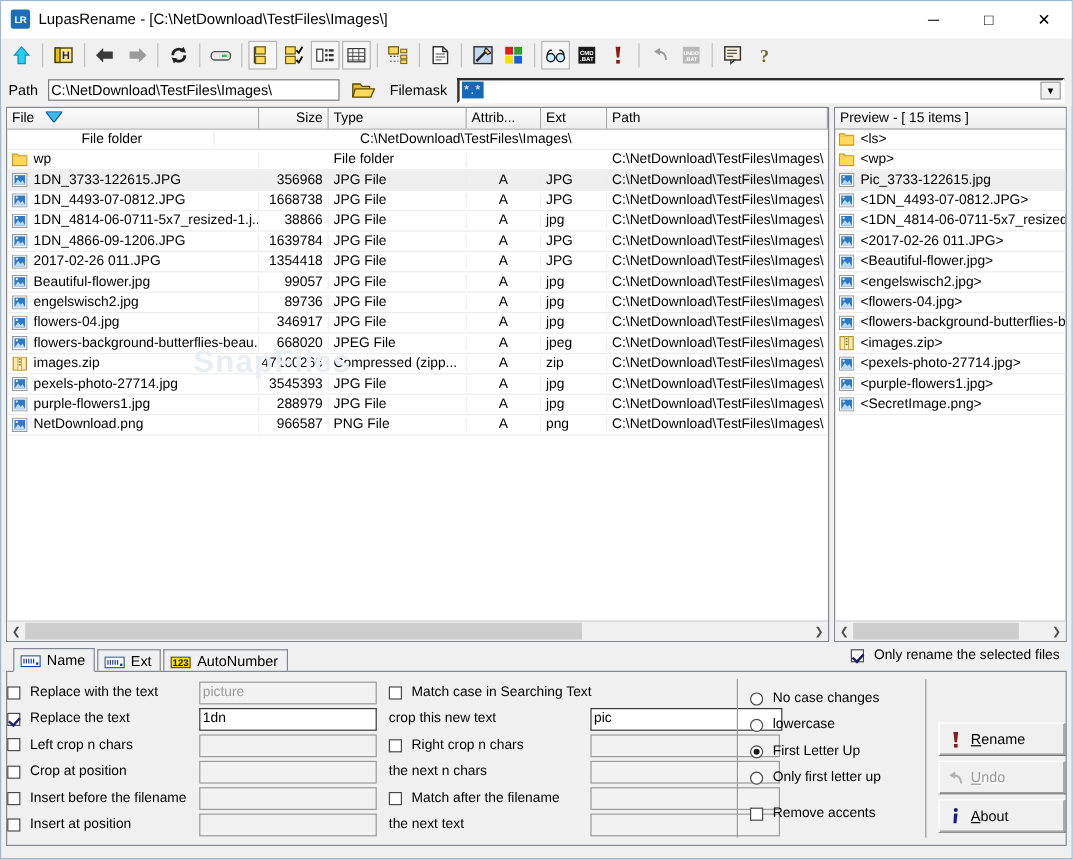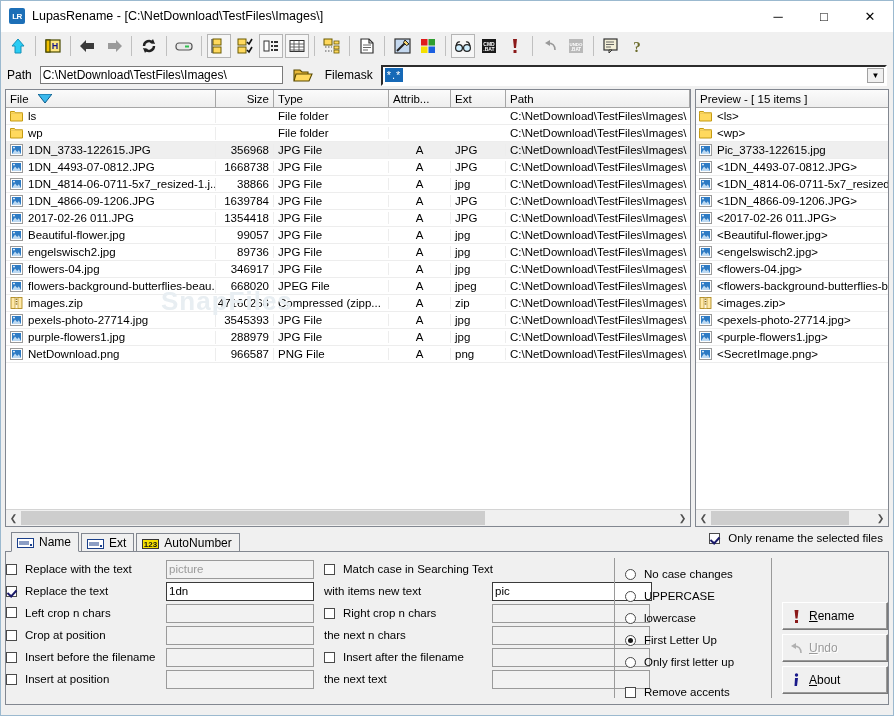--- a/index.html
+++ b/index.html
@@ -446,27 +446,20 @@
         </div>
         <div class="hdr num" style="width:58px;flex:0 0 58px">Size</div>
         <div class="hdr" style="width:115px;flex:0 0 115px">Type</div>
         <div class="hdr" style="width:62px;flex:0 0 62px">Attrib...</div>
         <div class="hdr" style="width:55px;flex:0 0 55px">Ext</div>
         <div class="hdr" style="flex:1">Path</div>
       </div>
       <div class="rows" id="file-rows">
         <div class="watermark">SnapFiles</div>
       <div class="row">
-            <div class="c file">
-              <span class="icon16"><svg width="13" height="12" viewBox="0 0 13 12">
-                  <path d="M0.5 1.5 H4.5 L5.5 2.8 H12.5 V11 H0.5 Z" fill="#ffd95e" stroke="#c49a12" stroke-width="1"></path>
-                  <path d="M0.5 3.5 H12.5" stroke="#e8c45a" stroke-width="0.7"></path>
-                </svg></span>
-              <span>ls</span>
-            </div>
             <div class="c size"></div>
             <div class="c type">File folder</div>
             <div class="c attr"></div>
             <div class="c ext"></div>
             <div class="c path">C:\NetDownload\TestFiles\Images\</div>
           </div>
           <div class="row">
             <div class="c file">
               <span class="icon16"><svg width="13" height="12" viewBox="0 0 13 12">
                   <path d="M0.5 1.5 H4.5 L5.5 2.8 H12.5 V11 H0.5 Z" fill="#ffd95e" stroke="#c49a12" stroke-width="1"></path>
@@ -735,29 +728,20 @@
             <span>&lt;1DN_4493-07-0812.JPG&gt;</span>
           </div>
           <div class="pv-row">
             <span class="icon16"><svg width="13" height="12" viewBox="0 0 13 12">
                 <rect x="0.5" y="0.5" width="12" height="11" fill="#ffffff" stroke="#9a9a9a" stroke-width="1"></rect>
                 <rect x="2" y="2" width="9" height="8" fill="#2e7bc4"></rect>
                 <path d="M2 10 L5 5.5 L7.2 8 L8.8 6.3 L11 10 Z" fill="#bcd9f2"></path>
                 <circle cx="4" cy="3.6" r="0.9" fill="#ffffff"></circle>
               </svg></span>
             <span>&lt;1DN_4814-06-0711-5x7_resized-1.</span>
-          </div>
-          <div class="pv-row">
-            <span class="icon16"><svg width="13" height="12" viewBox="0 0 13 12">
-                <rect x="0.5" y="0.5" width="12" height="11" fill="#ffffff" stroke="#9a9a9a" stroke-width="1"></rect>
-                <rect x="2" y="2" width="9" height="8" fill="#2e7bc4"></rect>
-                <path d="M2 10 L5 5.5 L7.2 8 L8.8 6.3 L11 10 Z" fill="#bcd9f2"></path>
-                <circle cx="4" cy="3.6" r="0.9" fill="#ffffff"></circle>
-              </svg></span>
-            <span>&lt;1DN_4866-09-1206.JPG&gt;</span>
           </div>
           <div class="pv-row">
             <span class="icon16"><svg width="13" height="12" viewBox="0 0 13 12">
                 <rect x="0.5" y="0.5" width="12" height="11" fill="#ffffff" stroke="#9a9a9a" stroke-width="1"></rect>
                 <rect x="2" y="2" width="9" height="8" fill="#2e7bc4"></rect>
                 <path d="M2 10 L5 5.5 L7.2 8 L8.8 6.3 L11 10 Z" fill="#bcd9f2"></path>
                 <circle cx="4" cy="3.6" r="0.9" fill="#ffffff"></circle>
               </svg></span>
             <span>&lt;2017-02-26 011.JPG&gt;</span>
           </div>
@@ -893,21 +877,21 @@
                 <span class="optlabel">Match case  in Searching Text</span>
               </div>
             </div>
             <div class="optrow" style="display: flex; align-items: center;">
               <div style="width:160px;flex:0 0 160px;display:flex;align-items:center">
                 <span class="cb checked"></span>
                 <span class="optlabel">Replace the text</span>
               </div>
               <input class="tin active" style="width: 148px;" value="1dn">
               <div style="width:168px;flex:0 0 168px;display:flex;align-items:center;padding-left:10px">
-                <span class="optlabel">with items new text</span>
+                <span class="optlabel">crop this new text</span>
               </div>
               <input class="tin active" style="width: 184px;" value="pic">
             </div>
             <div class="optrow" style="display: flex; align-items: center;">
               <div style="width:160px;flex:0 0 160px;display:flex;align-items:flex-start">
                 <span class="cb"></span>
                 <span class="optlabel">Left crop n chars</span>
               </div>
               <input class="tin gray" style="width: 148px;" readonly="readonly">
               <div style="width:168px;flex:0 0 168px;display:flex;align-items:center;padding-left:10px">
@@ -928,21 +912,21 @@
               <input class="tin gray" style="width: 158px;" readonly="readonly">
             </div>
             <div class="optrow" style="display: flex; align-items: center;">
               <div style="width:160px;flex:0 0 160px;display:flex;align-items:center">
                 <span class="cb"></span>
                 <span class="optlabel">Insert before the filename</span>
               </div>
               <input class="tin gray" style="width: 148px;" readonly="readonly">
               <div style="width:168px;flex:0 0 168px;display:flex;align-items:center;padding-left:10px">
                 <span class="cb"></span>
-                <span class="optlabel">Insert after the filename</span>
+                <span class="optlabel">Match after the filename</span>
               </div>
               <input class="tin gray" style="width: 158px;" readonly="readonly">
             </div>
             <div class="optrow" style="display: flex; align-items: center;">
               <div style="width:160px;flex:0 0 160px;display:flex;align-items:center">
                 <span class="cb"></span>
                 <span class="optlabel">Insert at position</span>
               </div>
               <input class="tin gray" style="width: 148px;" readonly="readonly">
               <div style="width:168px;flex:0 0 168px;display:flex;align-items:center;padding-left:10px">
@@ -951,24 +935,20 @@
               <input class="tin gray" style="width: 158px;" readonly="readonly">
             </div>
           </div>
       </div>
       <div class="vdiv"></div>
       <div style="width:146px;flex:0 0 146px;padding-left:10px">
         <div id="caserows">
             <div class="optrow">
               <span class="rb"></span>
               <span class="optlabel">No case changes</span>
-            </div>
-            <div class="optrow">
-              <span class="rb"></span>
-              <span class="optlabel">UPPERCASE</span>
             </div>
             <div class="optrow">
               <span class="rb"></span>
               <span class="optlabel">lowercase</span>
             </div>
             <div class="optrow">
               <span class="rb checked"></span>
               <span class="optlabel">First Letter Up</span>
             </div>
             <div class="optrow">

